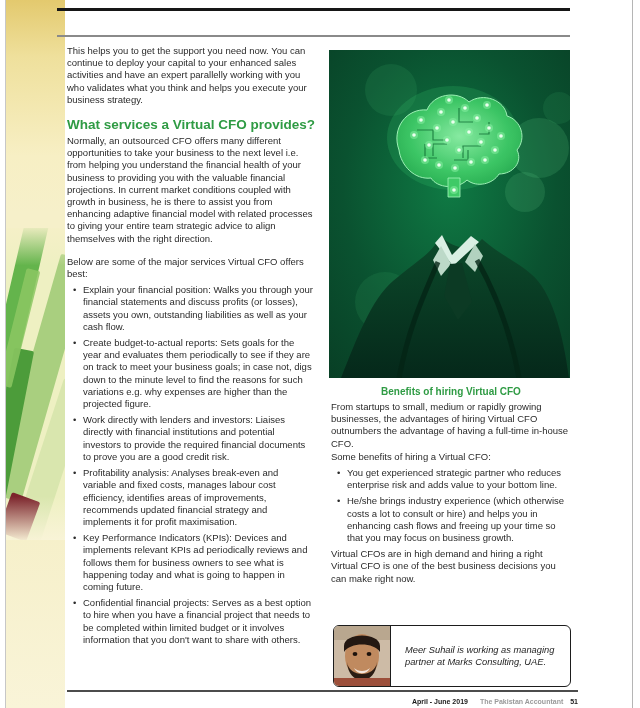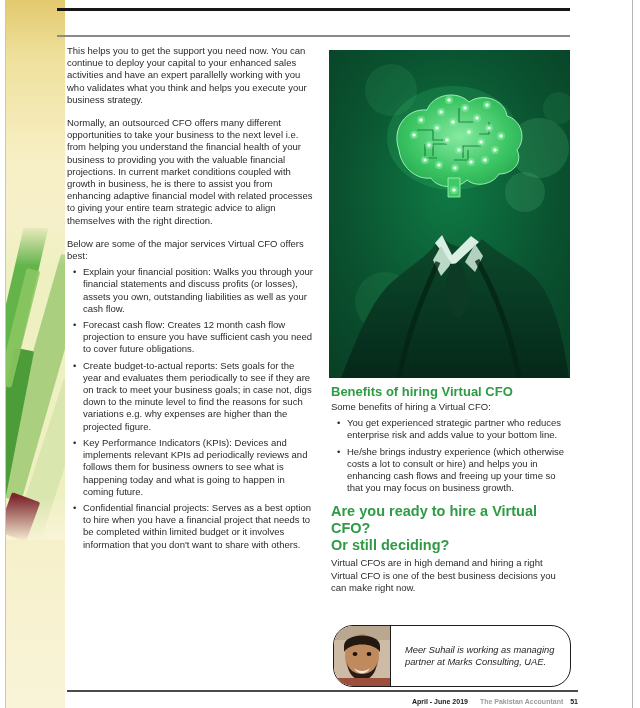--- a/index.html
+++ b/index.html
@@ -35,41 +35,41 @@
   .rule-footer{position:absolute;left:67px;top:690px;width:511px;height:2px;background:#4c4c4c;}
 
   
   .col-left{position:absolute;left:67px;top:45px;width:250px;}
   .col-right{position:absolute;left:331px;top:384px;width:240px;}
 
   .body-text{font-size:9.5px;line-height:12.2px;color:#2b2b2b;margin:0 0 11px 0;}
   .no-gap{margin-bottom:1px;}
   .green-head{color:#2f9b44;font-weight:bold;margin:0;}
   .head-lg{font-size:13.5px;line-height:16px;margin-bottom:2px;}
-  .head-md{font-size:13px;line-height:15px;margin-bottom:2px;}
+  .head-md{font-size:10px;line-height:15px;margin-bottom:2px;text-align:center;}
   .head-xl{font-size:14.5px;line-height:17px;}
   .head-xl-block{margin:9px 0 3px 0;}
 
   ul.dotted{list-style:none;margin:0;padding:0;}
   ul.dotted li{
     position:relative;padding-left:12px;margin:4px;
     font-size:9.5px;line-height:12.2px;color:#2b2b2b;
   }
   ul.dotted li::before{
     content:"\2022";position:absolute;left:2px;top:0;color:#2b2b2b;
   }
 
   
   .hero{position:absolute;left:329px;top:50px;width:241px;height:328px;overflow:hidden;}
   .hero svg{display:block;}
 
   
   .author-box{
     position:absolute;left:333px;top:625px;width:236px;height:60px;
-    border:1.5px solid #1d1d1d;border-radius:20px;background:#ffffff;
+    border:1.5px solid #1d1d1d;border-radius:6px;background:#ffffff;
     display:flex;align-items:center;overflow:hidden;
   }
   .author-photo{flex:0 0 56px;height:100%;overflow:hidden;border-right:1.5px solid #1d1d1d;}
   .author-text{
     font-style:italic;font-size:9.3px;line-height:12px;color:#1f1f1f;
     padding:0 10px 0 14px;
   }
 
   
   .footer-line{
@@ -99,27 +99,29 @@
       <div class="strip-fade"></div>
     </div>
   </div>
 
   <div class="rule-thick"></div>
   <div class="rule-thin"></div>
 
   <div class="col-left">
     <p class="body-text">This helps you to get the support you need now. You can continue to deploy your capital to your enhanced sales activities and have an expert parallelly working with you who validates what you think and helps you execute your business strategy.</p>
 
+    <h2 class="green-head head-lg">What services a Virtual CFO provides?</h2>
     <p class="body-text">Normally, an outsourced CFO offers many different opportunities to take your business to the next level i.e. from helping you understand the financial health of your business to providing you with the valuable financial projections. In current market conditions coupled with growth in business, he is there to assist you from enhancing adaptive financial model with related processes to giving your entire team strategic advice to align themselves with the right direction.</p>
 
     <p class="body-text no-gap">Below are some of the major services Virtual CFO offers best:</p>
     <ul class="dotted">
       <li>Explain your financial position: Walks you through your financial statements and discuss profits (or losses), assets you own, outstanding liabilities as well as your cash flow.</li>
-      <li>Forecast cash flow: Creates 12 month cash flow projection to ensure you have sufficient cash you need to cover future obligations.</li>
       <li>Create budget-to-actual reports: Sets goals for the year and evaluates them periodically to see if they are on track to meet your business goals; in case not, digs down to the minute level to find the reasons for such variations e.g. why expenses are higher than the projected figure.</li>
+      <li>Work directly with lenders and investors: Liaises directly with financial institutions and potential investors to provide the required financial documents to prove you are a good credit risk.</li>
+      <li>Profitability analysis: Analyses break-even and variable and fixed costs, manages labour cost efficiency, identifies areas of improvements, recommends updated financial strategy and implements it for profit maximisation.</li>
       <li>Key Performance Indicators (KPIs): Devices and implements relevant KPIs ad periodically reviews and follows them for business owners to see what is happening today and what is going to happen in coming future.</li>
       <li>Confidential financial projects: Serves as a best option to hire when you have a financial project that needs to be completed within limited budget or it involves information that you don't want to share with others.</li>
     </ul>
   </div>
 
   <div class="hero">
     <svg width="241" height="328" viewBox="0 0 241 328" xmlns="http://www.w3.org/2000/svg">
       <defs>
         <radialGradient id="bgGrad" cx="50%" cy="42%" r="80%">
           <stop offset="0%" stop-color="#0f7a44"></stop>
@@ -223,30 +225,27 @@
       <path d="M146,194 L154,206 L146,222 L136,212 Z" fill="#b2d2bf"></path>
       <path d="M121,214 L133,213 L143,252 L129,270 L115,246 Z" fill="#0c3a24"></path>
       <path d="M108,212 C94,244 78,274 68,328" stroke="#04american1f12" stroke-width="0" fill="none"></path>
       <path d="M109,212 C95,245 80,276 70,328" stroke="#042415" stroke-width="5" fill="none" opacity="0.8"></path>
       <path d="M148,210 C166,242 182,284 190,328" stroke="#042415" stroke-width="5" fill="none" opacity="0.8"></path>
     </svg>
   </div>
 
   <div class="col-right">
     <h2 class="green-head head-md">Benefits of hiring Virtual CFO</h2>
+    <p class="body-text no-gap">From startups to small, medium or rapidly growing businesses, the advantages of hiring Virtual CFO outnumbers the advantage of having a full-time in-house CFO.</p>
     <p class="body-text no-gap">Some benefits of hiring a Virtual CFO:</p>
     <ul class="dotted">
       <li>You get experienced strategic partner who reduces enterprise risk and adds value to your bottom line.</li>
       <li>He/she brings industry experience (which otherwise costs a lot to consult or hire) and helps you in enhancing cash flows and freeing up your time so that you may focus on business growth.</li>
     </ul>
 
-    <div class="head-xl-block">
-      <h2 class="green-head head-xl">Are you ready to hire a Virtual CFO?</h2>
-      <h2 class="green-head head-xl">Or still deciding?</h2>
-    </div>
     <p class="body-text">Virtual CFOs are in high demand and hiring a right Virtual CFO is one of the best business decisions you can make right now.</p>
   </div>
 
   <div class="author-box">
     <div class="author-photo">
       <svg width="56" height="60" viewBox="0 0 56 60" xmlns="http://www.w3.org/2000/svg">
         <rect width="56" height="60" fill="#cdbba6"></rect>
         <rect width="56" height="14" fill="#b9a78f"></rect>
         <ellipse cx="28" cy="30" rx="17" ry="22" fill="#c08a5f"></ellipse>
         <path d="M10,20 C10,6 46,6 46,20 L46,26 C40,16 16,16 10,26 Z" fill="#241812"></path>

